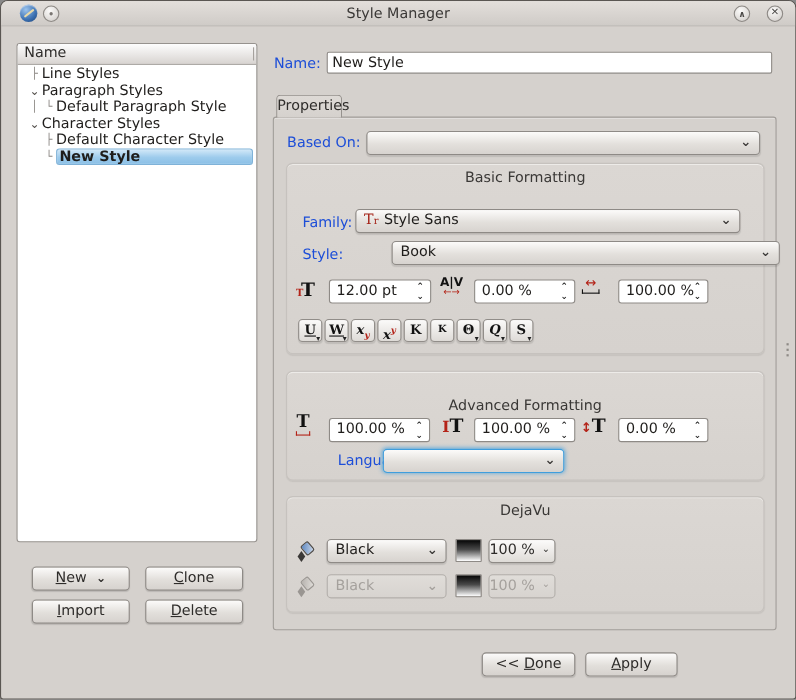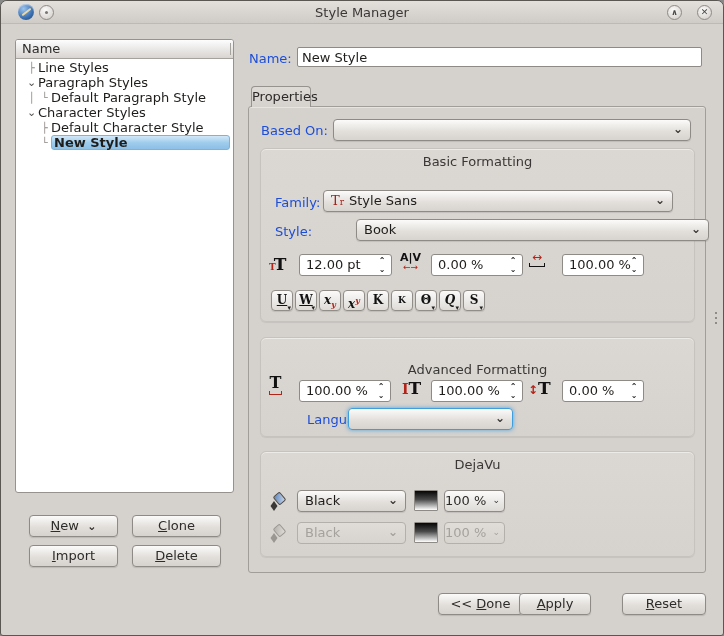--- a/index.html
+++ b/index.html
@@ -351,20 +351,17 @@
 
   <span class="grip">
       <i></i>
       <i></i>
       <i></i>
     </span>
 
   <div class="btn" style="left:437px; top:592px; width:85px;">
     <span>&lt;&lt; </span><span class="accel">D</span><span>one</span>
   </div>
-  <div class="btn" style="left:518px; top:592px; width:72px;">
+  <div class="btn" style="left:531px; top:592px; width:84px;">
     <span class="accel">A</span><span>pply</span>
   </div>
-  <div class="btn" style="left:621px; top:592px; width:84px;">
-    <span class="accel">R</span><span>eset</span>
-  </div>
 
 </div>
 
 </body></html>

